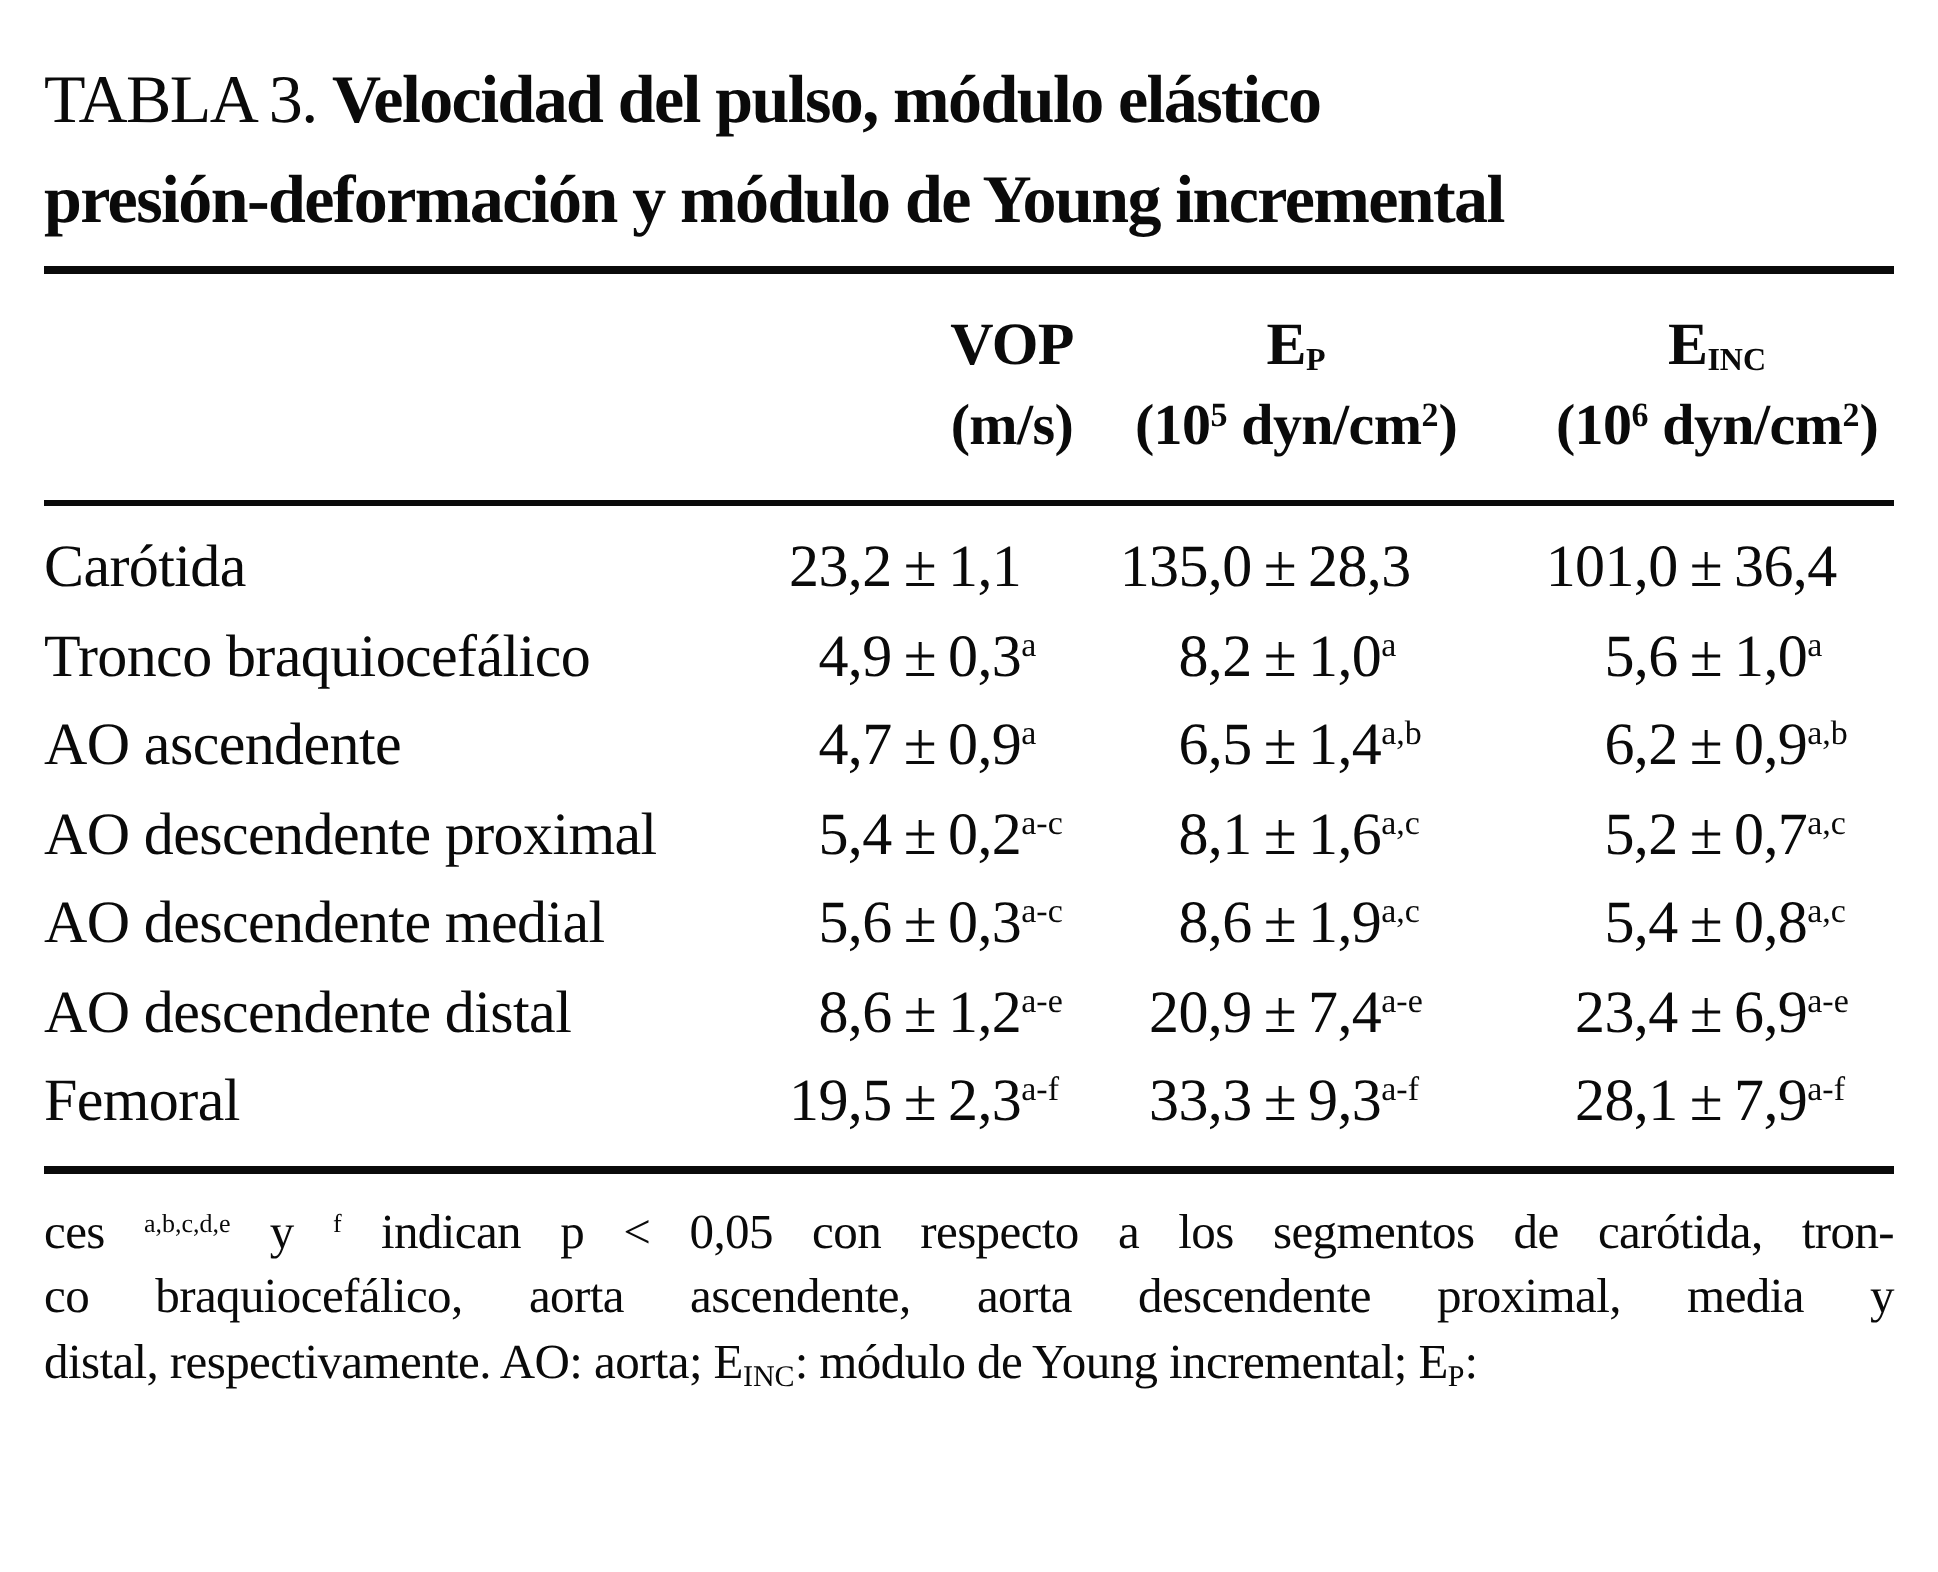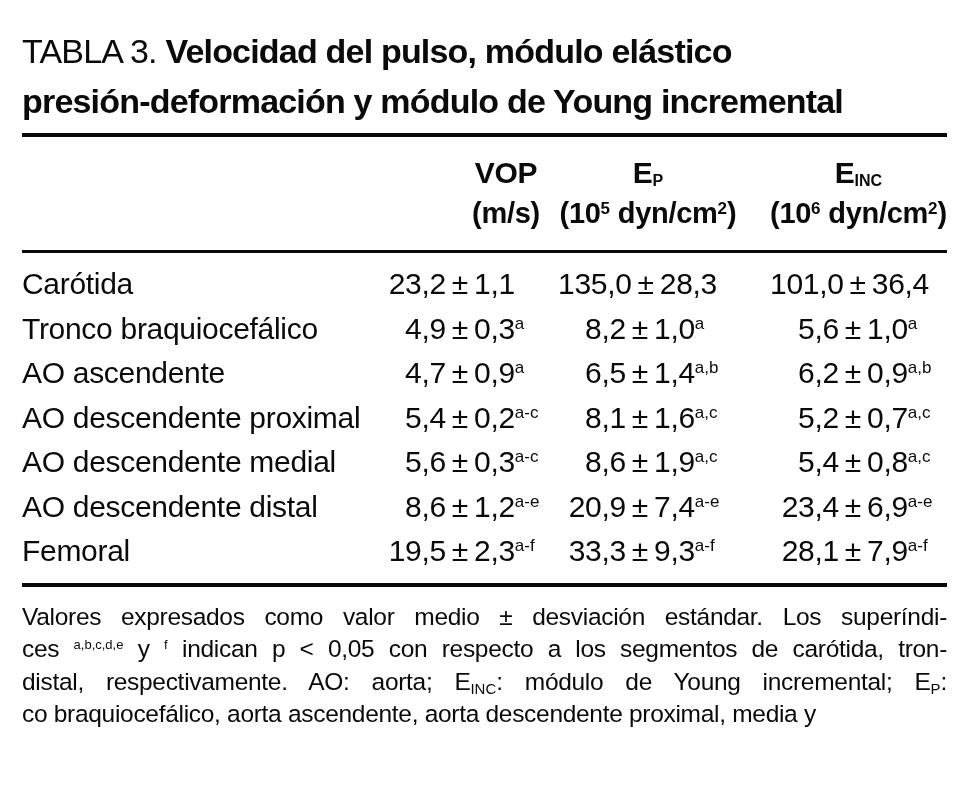--- a/index.html
+++ b/index.html
@@ -3,21 +3,21 @@
 <meta charset="utf-8">
 <style>
   html, body { margin: 0; padding: 0; }
   body {
     width: 969px; height: 786px;
     background: #ffffff;
     color: #0a0a0a;
     font-family: "Liberation Sans", "DejaVu Sans", sans-serif;
     overflow: hidden;
   }
-  .page { width: 766px; height: 786px; }
+  .page { width: 766px; height: 786px; font-family: Liberation Serif, serif; }
   .content { padding: 26px 22px 0 22px; width: 925px; }
 
   
   .title {
     font-size: 34px;
     line-height: 50px;
     letter-spacing: -0.8px;
     margin-bottom: 7px;
     white-space: nowrap;
   }
@@ -300,20 +300,19 @@
                 <span class="pm">±</span>
                 <span class="sd"><span>7,9</span><sup class="hang">a-f</sup></span>
               </div>
             </td>
         </tr>
 
       </tbody>
     </table>
 
     <div class="footnote">
-      <div class="fn-line"><span>Valores expresados como valor medio ± desviación estándar. Los superíndi-</span></div>
       <div class="fn-line"><span>ces </span><sup>a,b,c,d,e</sup><span> y </span><sup>f</sup><span> indican p &lt; 0,05 con respecto a los segmentos de carótida, tron-</span></div>
+      <div class="fn-line"><span>co braquiocefálico, aorta ascendente, aorta descendente proximal, media y</span></div>
       <div class="fn-line"><span>distal, respectivamente. AO: aorta; E</span><sub>INC</sub><span>: módulo de Young incremental; E</span><sub>P</sub><span>:</span></div>
-      <div class="fn-line"><span>co braquiocefálico, aorta ascendente, aorta descendente proximal, media y</span></div>
     </div>
 
   </div>
 </div>
 
 </body></html>

